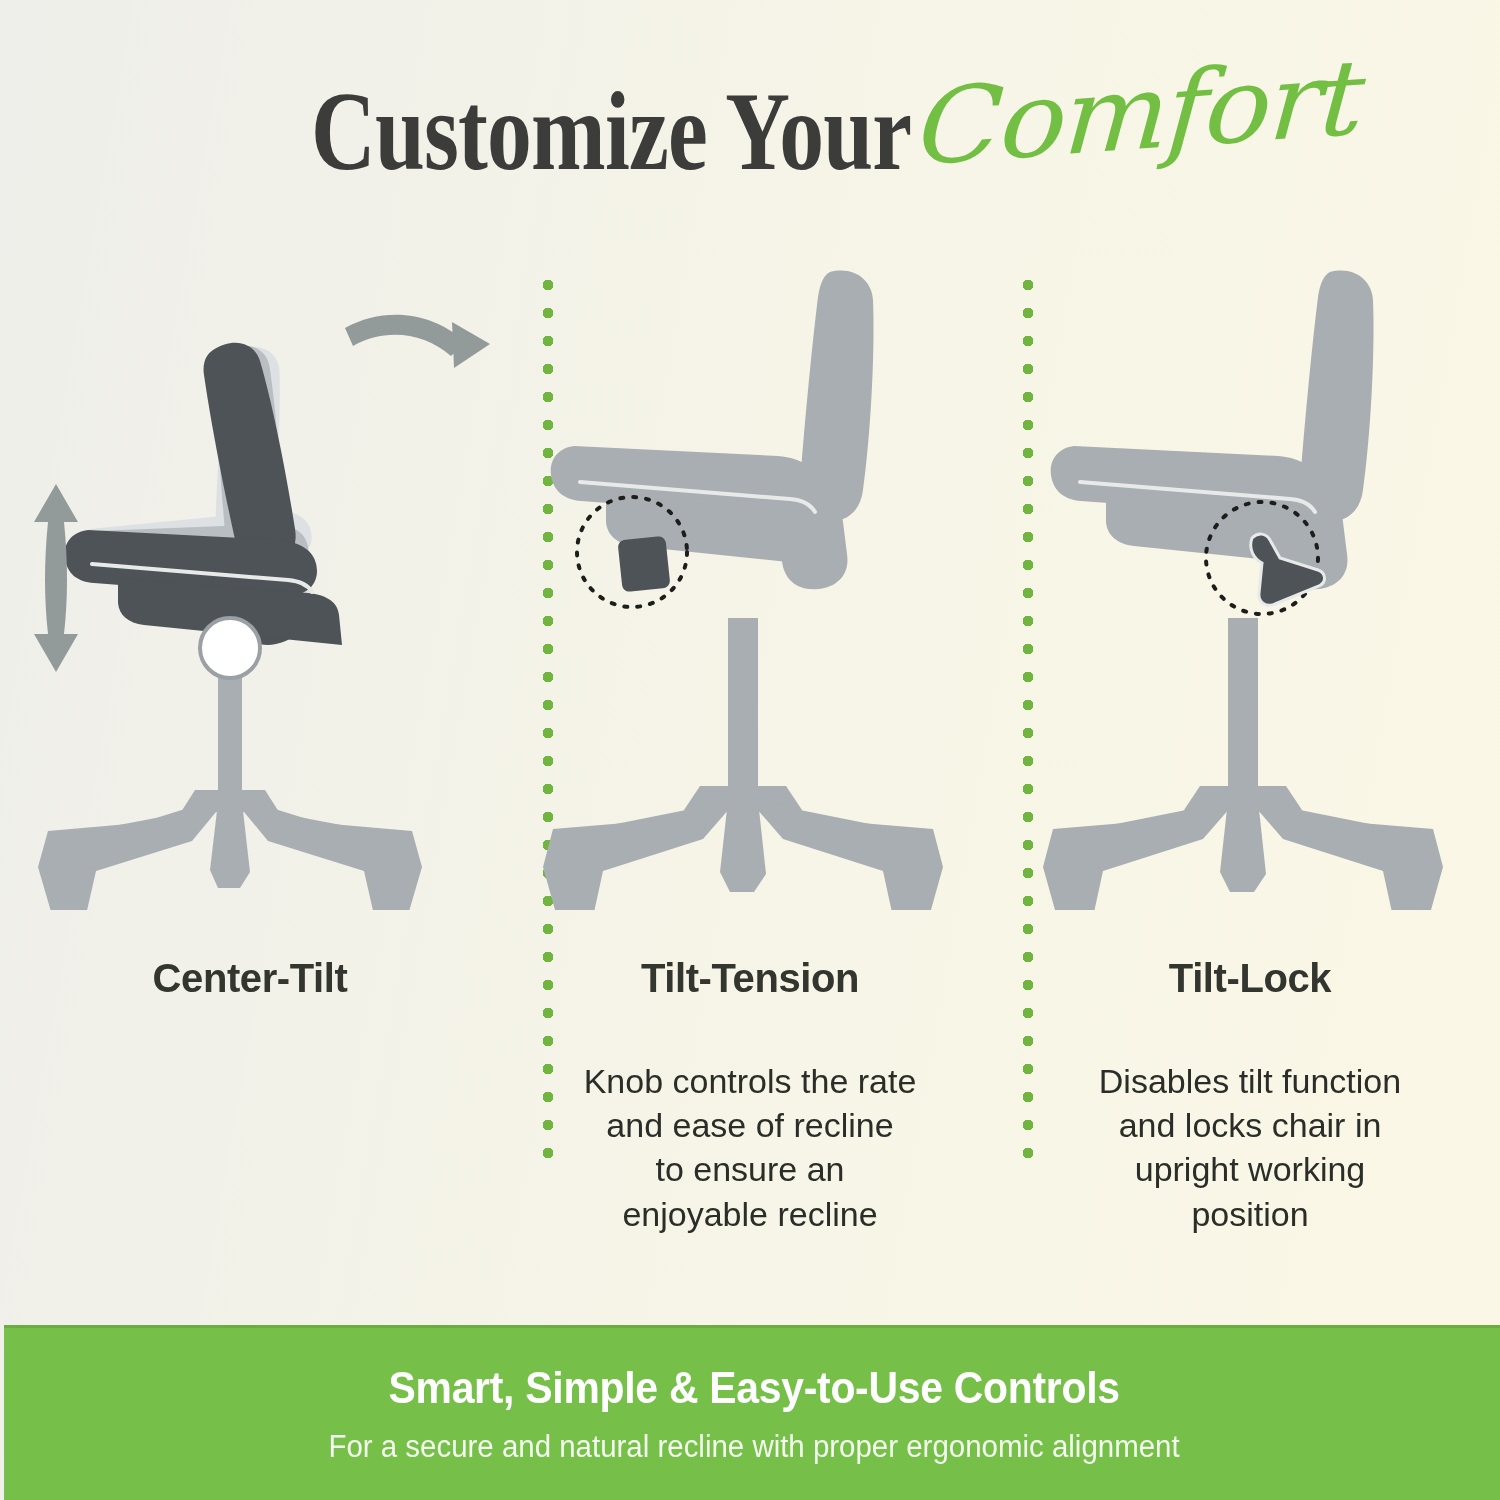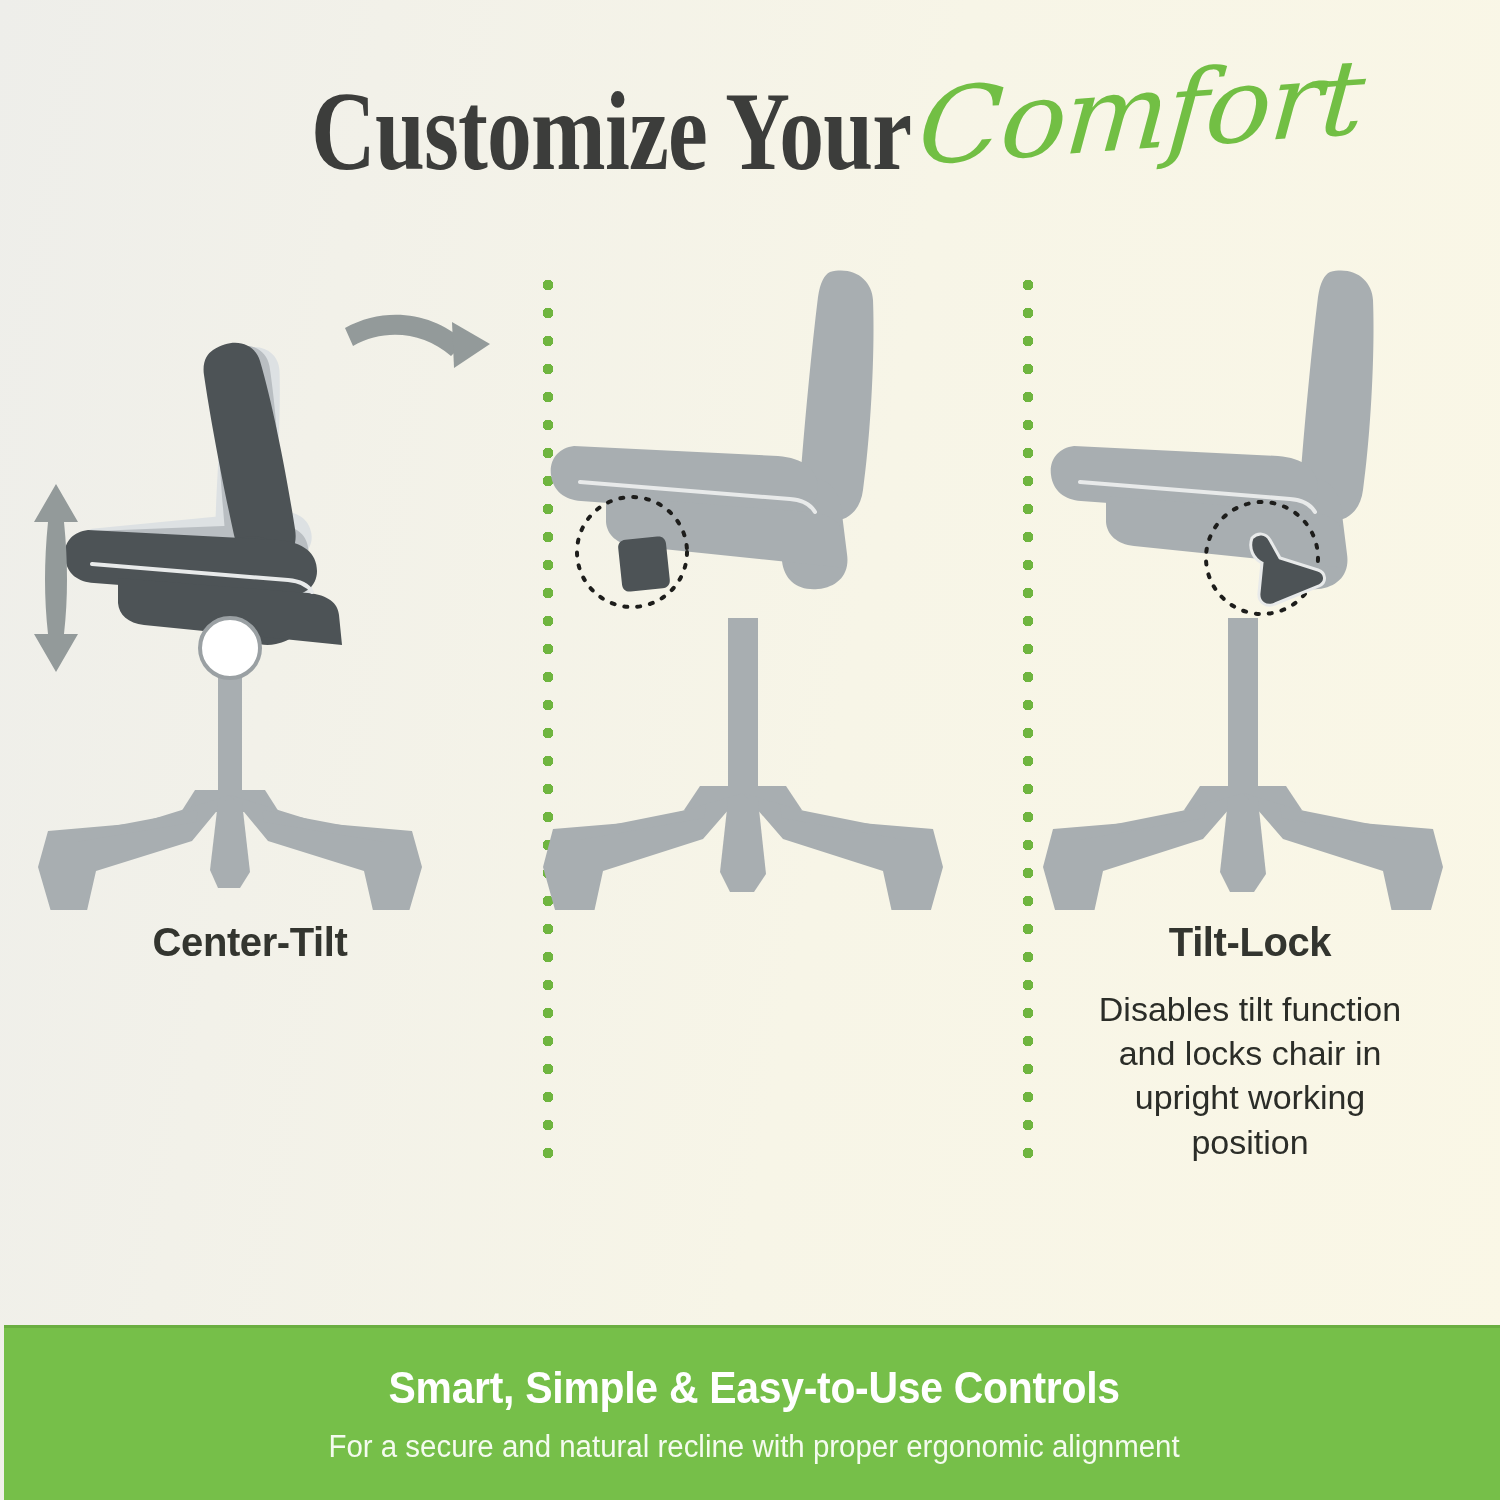--- a/index.html
+++ b/index.html
@@ -47,21 +47,21 @@
   }
 
   
   .columns{
     position:absolute;left:0;top:250px;width:1500px;height:1020px;
     display:flex;
   }
   .col{
     position:relative;
     width:500px;
-    display:flex;flex-direction:column;align-items:center;
+    display:flex;flex-direction:column;align-items:center;gap:36px;
   }
   .art{
     position:relative;width:500px;height:660px;
   }
   .art svg{position:absolute;left:0;top:0;}
 
   .col-title{
     font-size:40px;font-weight:700;color:#33352f;
     letter-spacing:-0.4px;
     margin-top:10px;
@@ -199,20 +199,25 @@
 
           <g>
             <circle cx="132" cy="302" r="55" fill="none" stroke="#1d1d1b" stroke-width="4" stroke-dasharray="3 10" stroke-linecap="round"></circle>
           </g>
 
           <g>
             <path d="M128 288 h32 c5 0 8 3 8 8 v36 c0 5 -3 8 -8 8 h-32 c-5 0 -8 -3 -8 -8 v-36 c0 -5 3 -8 8 -8 z" fill="#4d5356" transform="rotate(-6 144 314)"></path>
           </g>
         </svg>
       </div>
+      <div class="col-title">Tilt-Tension</div>
+      <div class="col-body">Knob controls the rate
+and ease of recline
+to ensure an
+enjoyable recline</div>
     </div>
 
     <div class="col">
       <div class="art">
         <svg width="500" height="660" viewBox="0 0 500 660" xmlns="http://www.w3.org/2000/svg">
           <g fill="#a8aeb1">
             <path d="M228 368 h30 v176 h-30 z"></path>
             <path d="M200 536 h86 l16 24 h-118 z"></path>
             <path d="M243 543 l-94 28 -96 8 -10 38 14 50 h36 l10 -46 100 -32 z"></path>
             <path d="M243 543 l94 28 96 8 10 38 -14 50 h-36 l-10 -46 -100 -32 z"></path>

